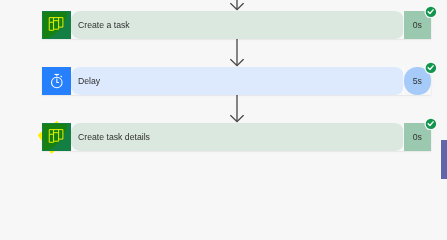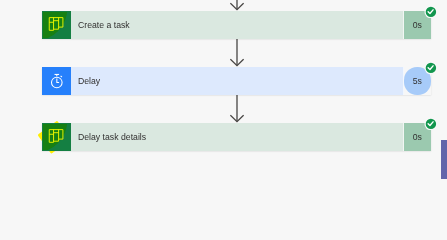--- a/index.html
+++ b/index.html
@@ -8,21 +8,21 @@
     background:#f7f7f7;
     font-family:"Liberation Sans", sans-serif;
     position:relative;
   }
   .canvas { position:absolute; left:0; top:0; width:447px; height:179px; }
 
   .card { position:absolute; left:42px; width:389px; height:28px; display:flex;
           box-shadow:0 0.8px 1.6px rgba(0,0,0,0.13), 0 0.1px 0.4px rgba(0,0,0,0.11); }
   .card .icon { width:29px; height:28px; flex:0 0 29px; position:relative; }
   .card .icon svg { display:block; }
-  .card .body { flex:1 1 auto; display:flex; align-items:center; padding-left:7px; position:relative; }
+  .card .body { flex:1 1 auto; display:flex; align-items:center; padding-left:7px; position:relative;border-radius:9px; }
   .card .body:after { content:""; position:absolute; right:0; top:0; width:1px; height:28px;
                       background:rgba(255,255,255,0.62); }
   .card .label { font-size:8.7px; color:#323130; }
   .card .dur { width:27.4px; flex:0 0 27.4px; display:flex; align-items:center; justify-content:center;
                font-size:8.7px; color:#323130; }
 
   .c1 { top:11px; }
   .c2 { top:67px; }
   .c3 { top:123px; }
 
@@ -113,21 +113,21 @@
         <g fill="none" stroke="#e2f000" stroke-width="1.0" stroke-linejoin="round" stroke-linecap="round">
           <path d="M7.65 6.6 H20.9 V16.1 H16.6 V18.2 H11.55 V19.3 H7.65 Z"></path>
           <path d="M7.65 11.25 H11.55"></path>
           <path d="M11.55 9.7 H16.6"></path>
           <path d="M11.55 6.6 V18.2"></path>
           <path d="M16.6 6.6 V16.1"></path>
         </g>
       </svg>
     </div>
     <div class="body">
-      <span class="label">Delay task details</span>
+      <span class="label">Create task details</span>
     </div>
     <div class="dur">0s</div>
   </div>
 
   <svg class="badge" style="top:4.8px" viewBox="0 0 13 13">
     <circle cx="6.7" cy="6.7" r="6.2" fill="#f8f8f8"></circle>
     <circle cx="6.7" cy="6.7" r="5.05" fill="#12964e"></circle>
     <path d="M4.0 6.5 L5.8 8.2 L8.8 4.7" stroke="#ffffff" stroke-width="1.35" fill="none" stroke-linecap="round" stroke-linejoin="round"></path>
   </svg>
   <svg class="badge" style="top:60.8px" viewBox="0 0 13 13">

